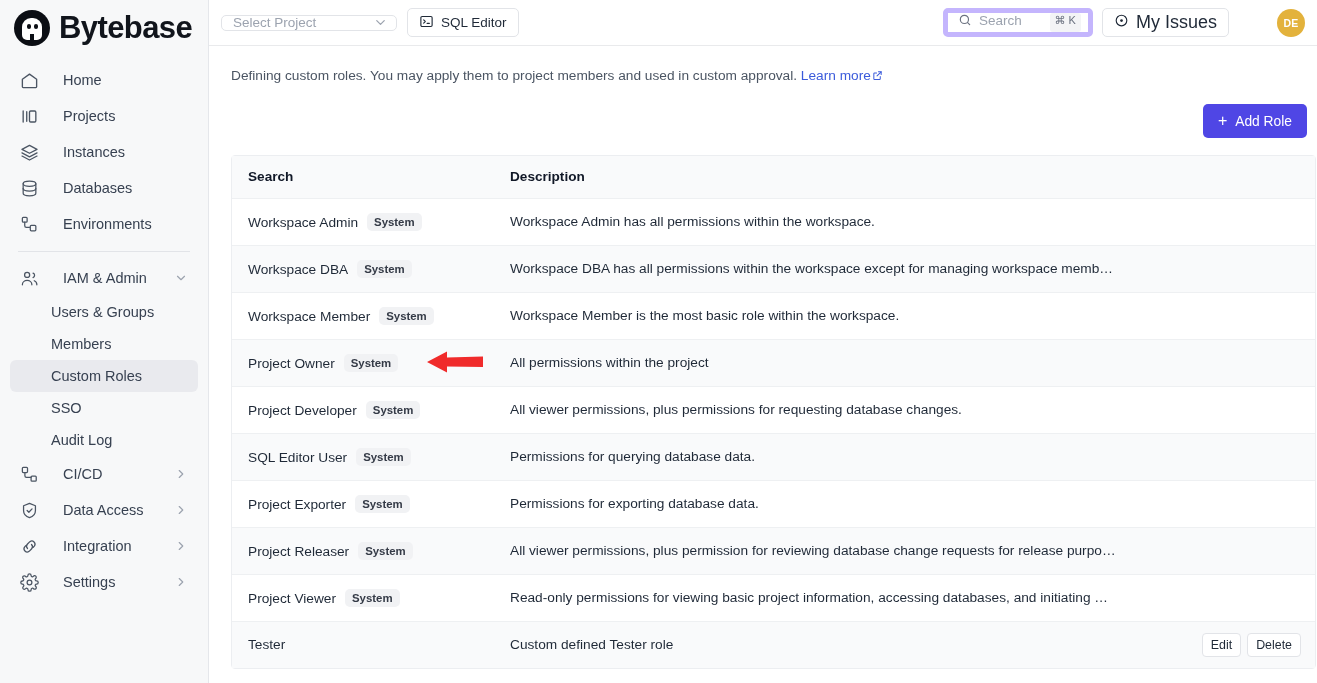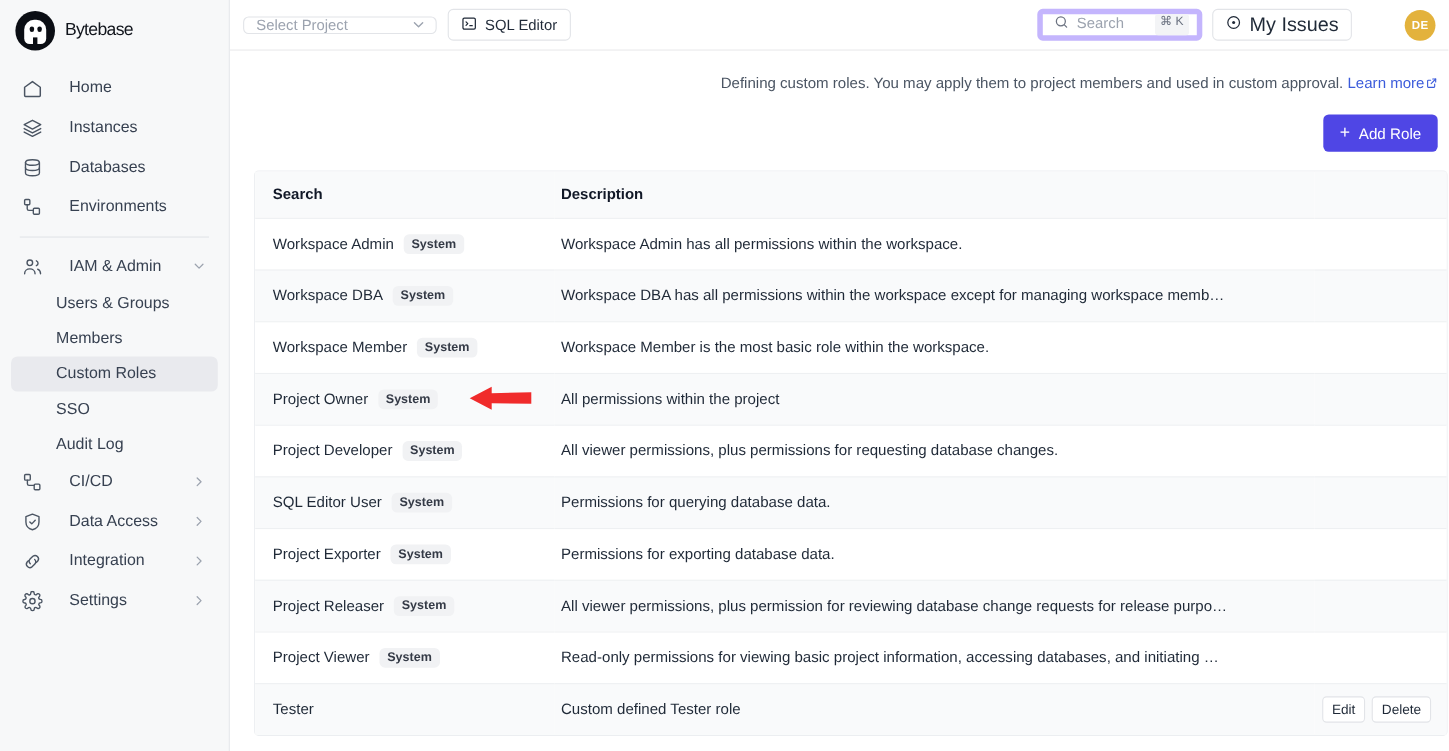--- a/index.html
+++ b/index.html
@@ -38,21 +38,21 @@
     position: absolute; top: 14px; width: 4px; height: 5px;
     background: #0b0e14; border-radius: 2px;
   }
   .brand-logo .eye.l { left: 13px; }
   .brand-logo .eye.r { left: 20px; }
   .brand-logo .notch {
     position: absolute; left: 16px; top: 24px; width: 4px; height: 6px;
     background: #0b0e14;
   }
   .brand-name {
-    font-size: 16px; font-weight: 400; letter-spacing: -0.6px;
+    font-size: 31px; font-weight: 700; letter-spacing: -0.6px;
     color: #11151c;
   }
 
   .nav { padding: 6px 10px 0 10px; }
   .nav-item {
     display: flex; align-items: center; gap: 24px;
     height: 36px; padding: 0 10px; border-radius: 6px;
     color: #374151; font-size: 14.5px; cursor: pointer;
     margin-bottom: 0px;
   }
@@ -108,21 +108,21 @@
   .myissues-btn svg { width: 15px; height: 15px; }
   .avatar {
     width: 28px; height: 28px; border-radius: 50%;
     background: #e3b23c; color: #fff; font-size: 10.5px; font-weight: 700;
     display: flex; align-items: center; justify-content: center;
     letter-spacing: 0.3px; cursor: pointer; margin-left: 39px;
   }
 
   .content { padding: 0 10px 0 22px; position: relative; }
   .desc-line {
-    font-size: 13.7px; color: #4b5563; padding: 20px 0 0 0; line-height: 1.4; text-align: right;
+    font-size: 13.7px; color: #4b5563; padding: 20px 0 0 0; line-height: 1.4;
   }
   .desc-line a { color: #3b5bdb; text-decoration: none; cursor: pointer; }
   .ext-ico { display: inline-block; vertical-align: -1px; margin-left: 1px; }
   .ext-ico svg { width: 11px; height: 11px; }
 
   .toolbar { display: flex; justify-content: flex-end; padding: 18px 0 0 0; }
   .add-role-btn {
     background: #4f46e5; color: #fff; border: none; border-radius: 5px;
     height: 34px; padding: 0 15px; display: flex; align-items: center; gap: 8px;
     font-size: 13.8px; font-family: inherit; cursor: pointer;
@@ -191,20 +191,30 @@
 
       <div class="nav-item">
         <span class="ico">
           <svg viewBox="0 0 24 24" fill="none" stroke="currentColor" stroke-width="1.7" stroke-linecap="round" stroke-linejoin="round">
               <path d="M3 10.5 12 4l9 6.5V20a1 1 0 0 1-1 1H4a1 1 0 0 1-1-1z"></path>
             </svg>
         </span>
         <span>Home</span>
       </div>
 
+      <div class="nav-item">
+        <span class="ico">
+          <svg viewBox="0 0 24 24" fill="none" stroke="currentColor" stroke-width="1.7" stroke-linecap="round" stroke-linejoin="round">
+              <path d="M4 5v14"></path>
+              <path d="M8.5 6v12"></path>
+              <rect x="12" y="5" width="8" height="14" rx="1.5"></rect>
+            </svg>
+        </span>
+        <span>Projects</span>
+      </div>
 
       <div class="nav-item">
         <span class="ico">
           <svg viewBox="0 0 24 24" fill="none" stroke="currentColor" stroke-width="1.6" stroke-linecap="round" stroke-linejoin="round">
               <path d="M12 3 2.5 8 12 13l9.5-5z"></path>
               <path d="M2.5 12.5 12 17.5l9.5-5"></path>
               <path d="M2.5 16.5 12 21.5l9.5-5"></path>
             </svg>
         </span>
         <span>Instances</span>

